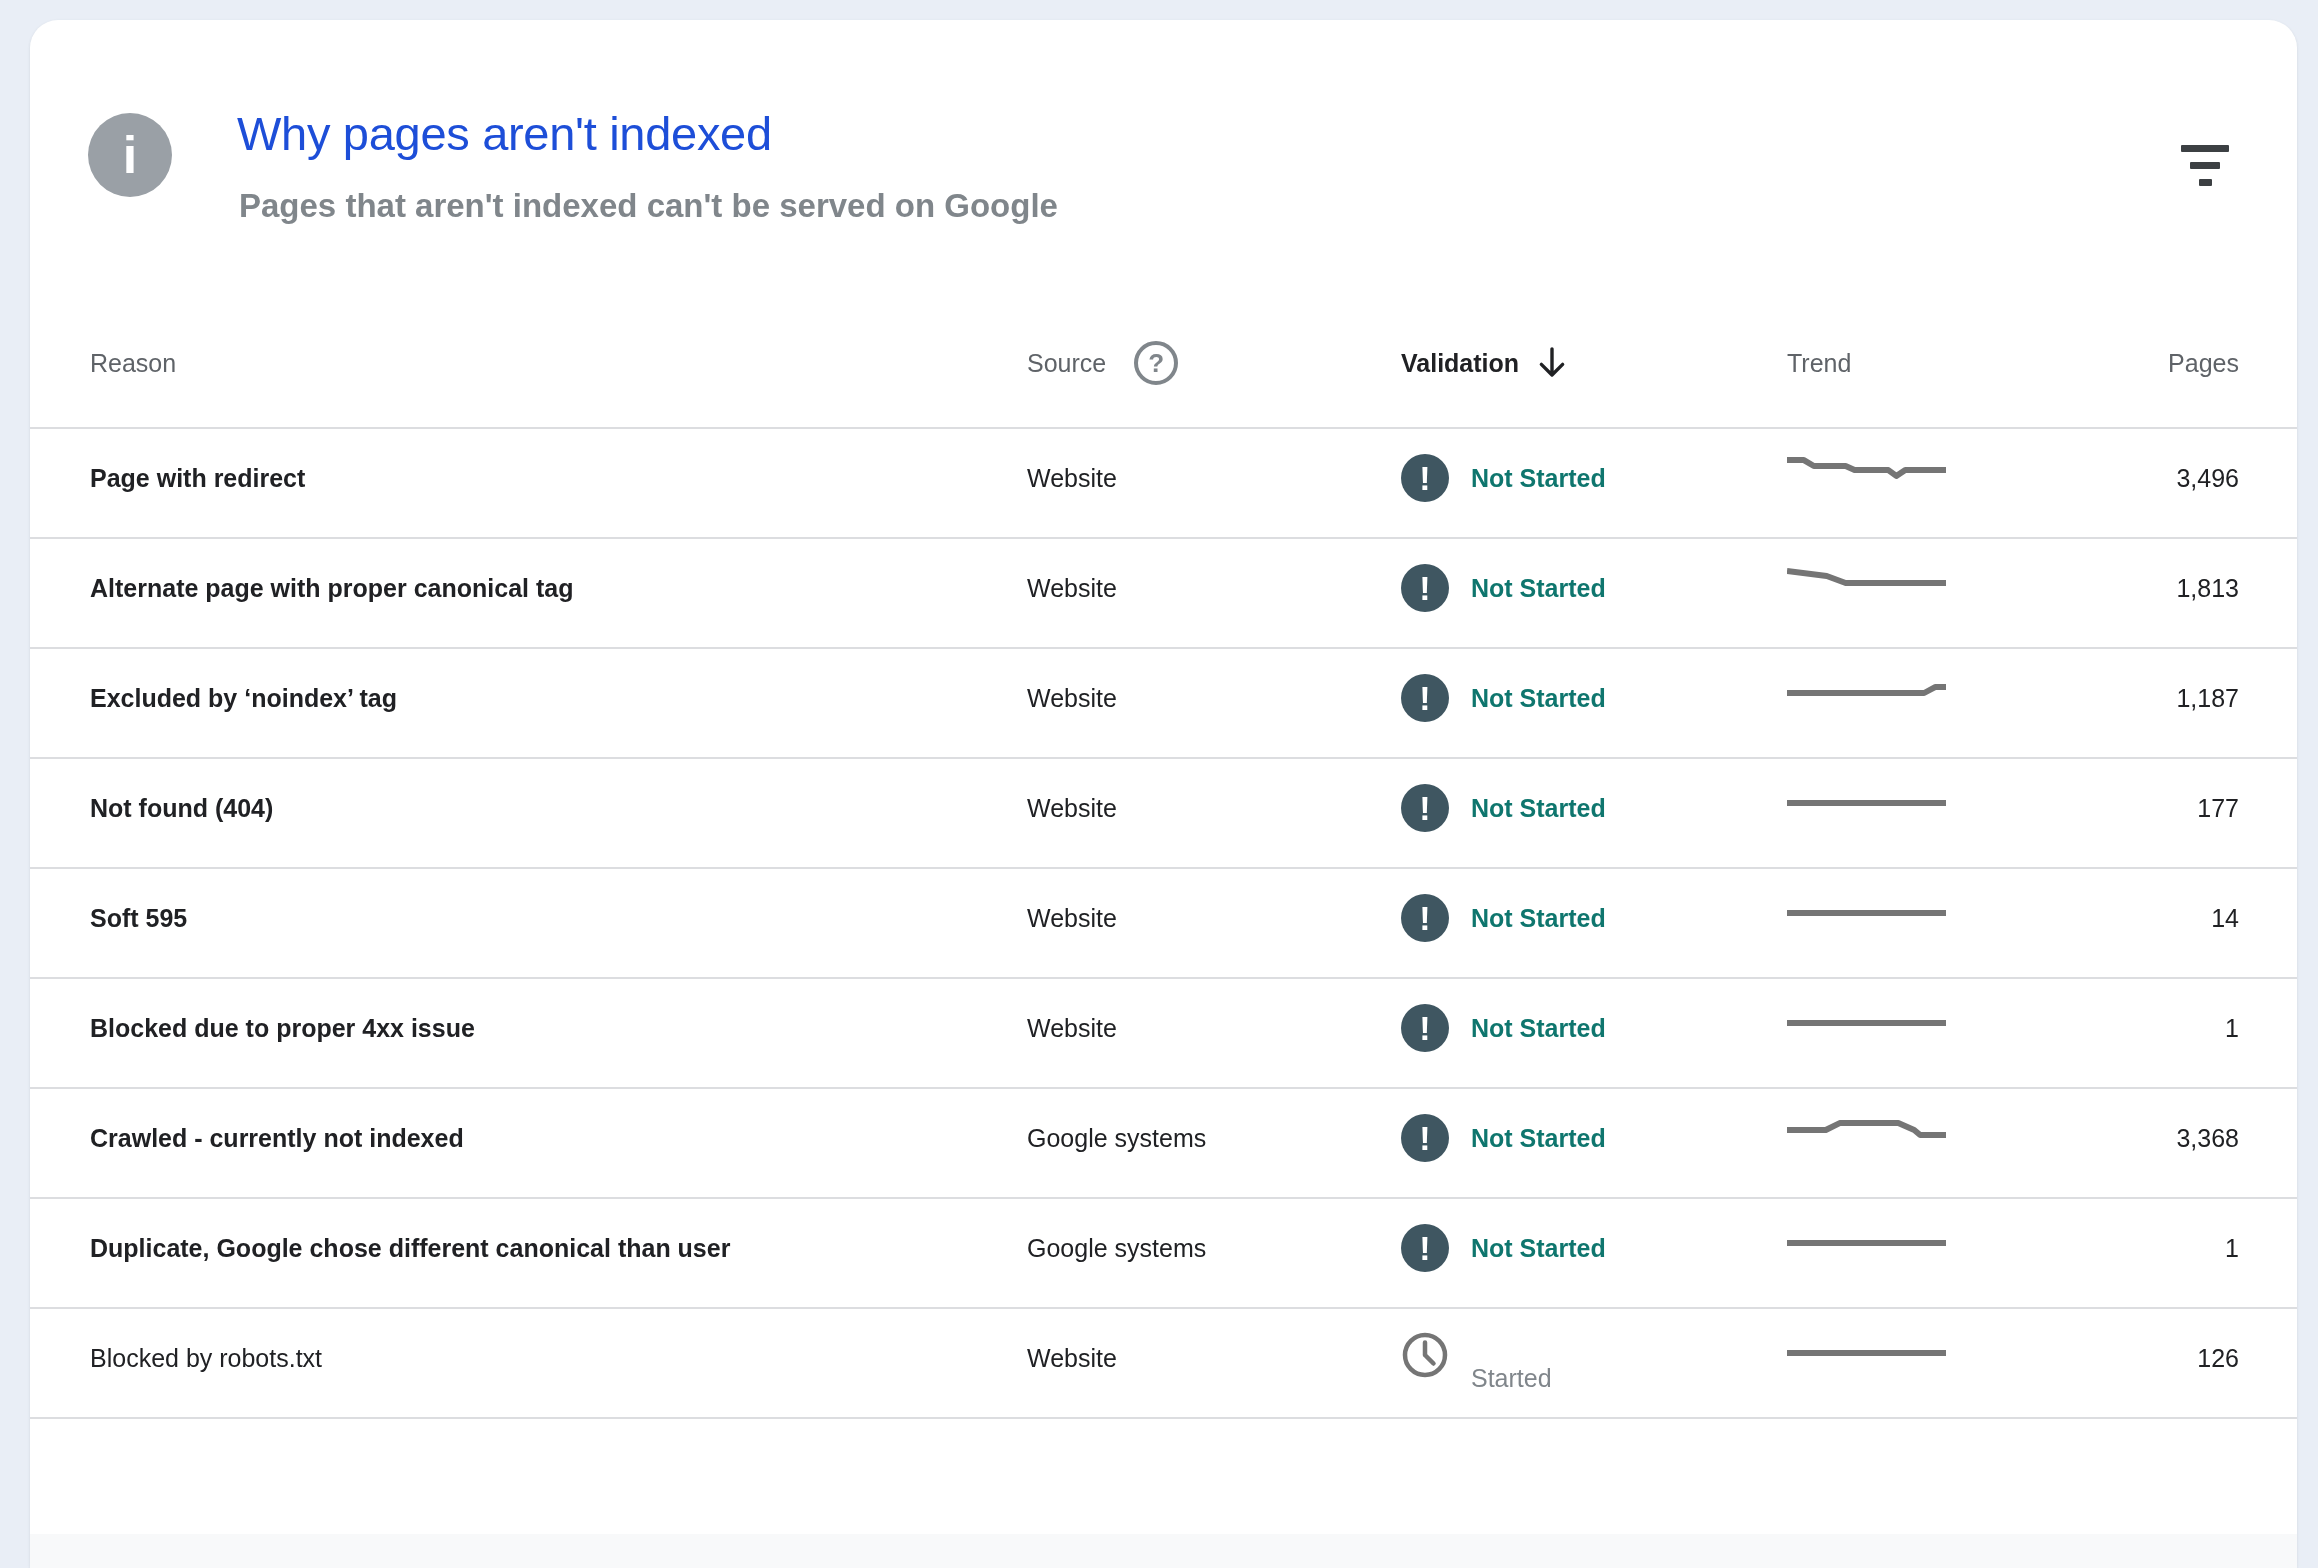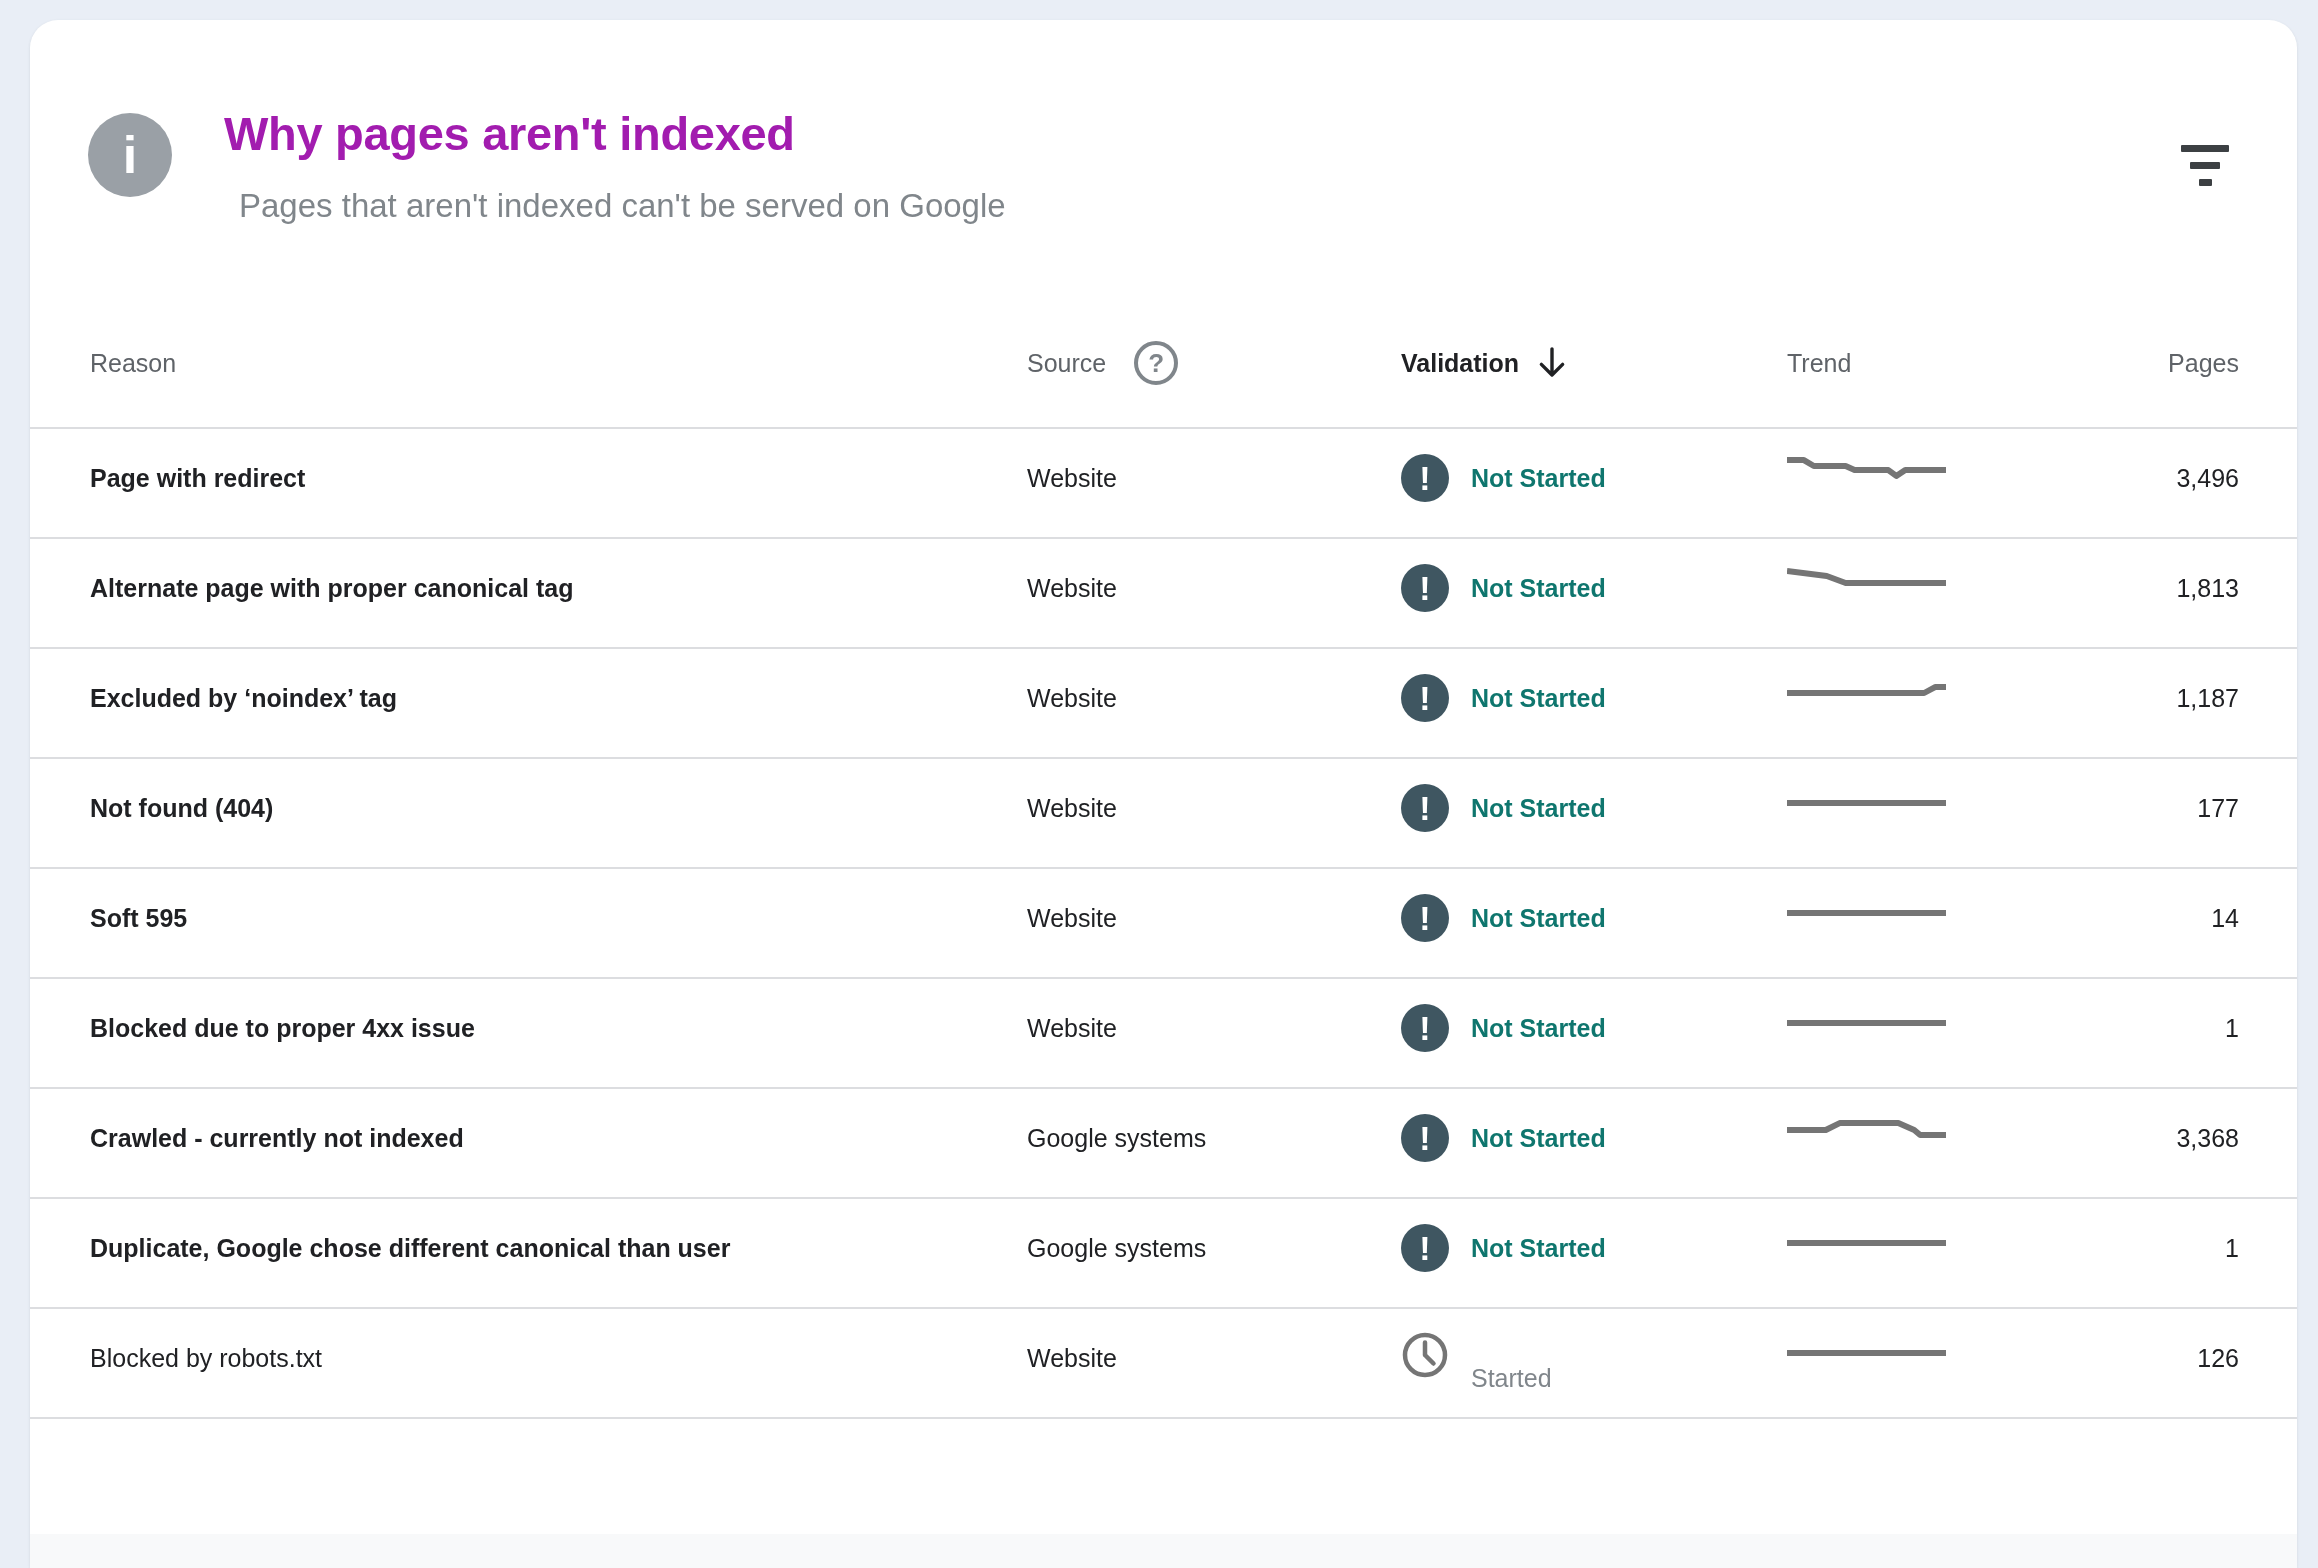--- a/index.html
+++ b/index.html
@@ -19,26 +19,26 @@
   }
 
   
   .info-badge {
     position:absolute; left:58px; top:93px;
     width:84px; height:84px; border-radius:50%;
     background:#9aa0a6; display:flex; align-items:center; justify-content:center;
   }
   .info-badge::after { content:"i"; color:#ffffff; font-size:52px; font-weight:700; line-height:1; }
   .page-title {
-    position:absolute; left:194px; top:86px;
-    font-size:47px; font-weight:700; color:#a21caf; letter-spacing:-0.3px;
+    position:absolute; left:207px; top:86px;
+    font-size:47px; font-weight:400; color:#1d4ed8; letter-spacing:-0.3px;
   }
   .page-subtitle {
     position:absolute; left:209px; top:167px;
-    font-size:33px; font-weight:400; color:#80868b;
+    font-size:33px; font-weight:700; color:#80868b;
   }
   .filter-btn {
     position:absolute; left:2137px; top:107px;
     width:76px; height:76px; border:none; background:transparent; cursor:pointer;
     display:flex; flex-direction:column; align-items:center; justify-content:center; gap:10px;
   }
   .filter-btn i { display:block; height:7px; background:#3c4043; border-radius:1px; }
   .filter-btn i:nth-child(1){ width:48px; }
   .filter-btn i:nth-child(2){ width:30px; }
   .filter-btn i:nth-child(3){ width:13px; }

